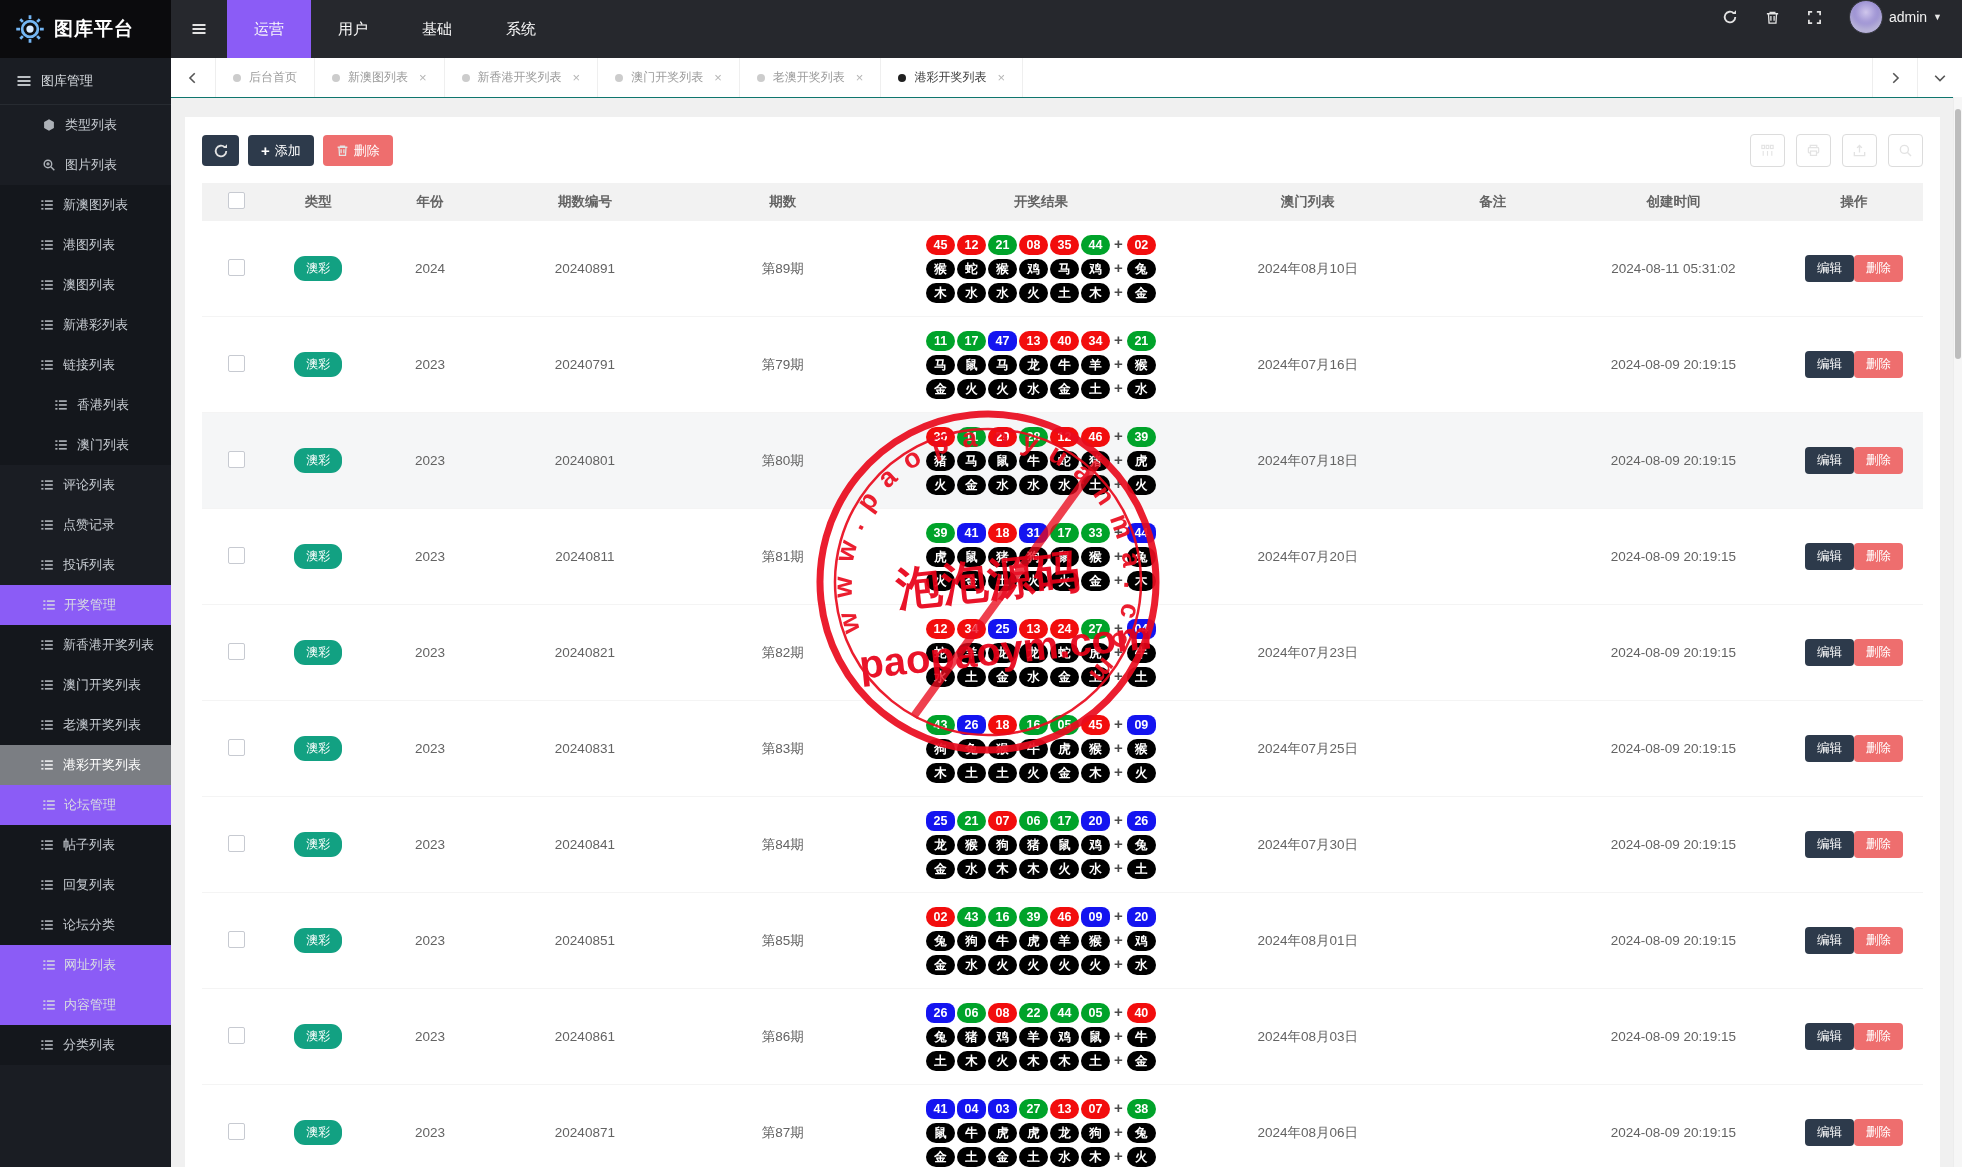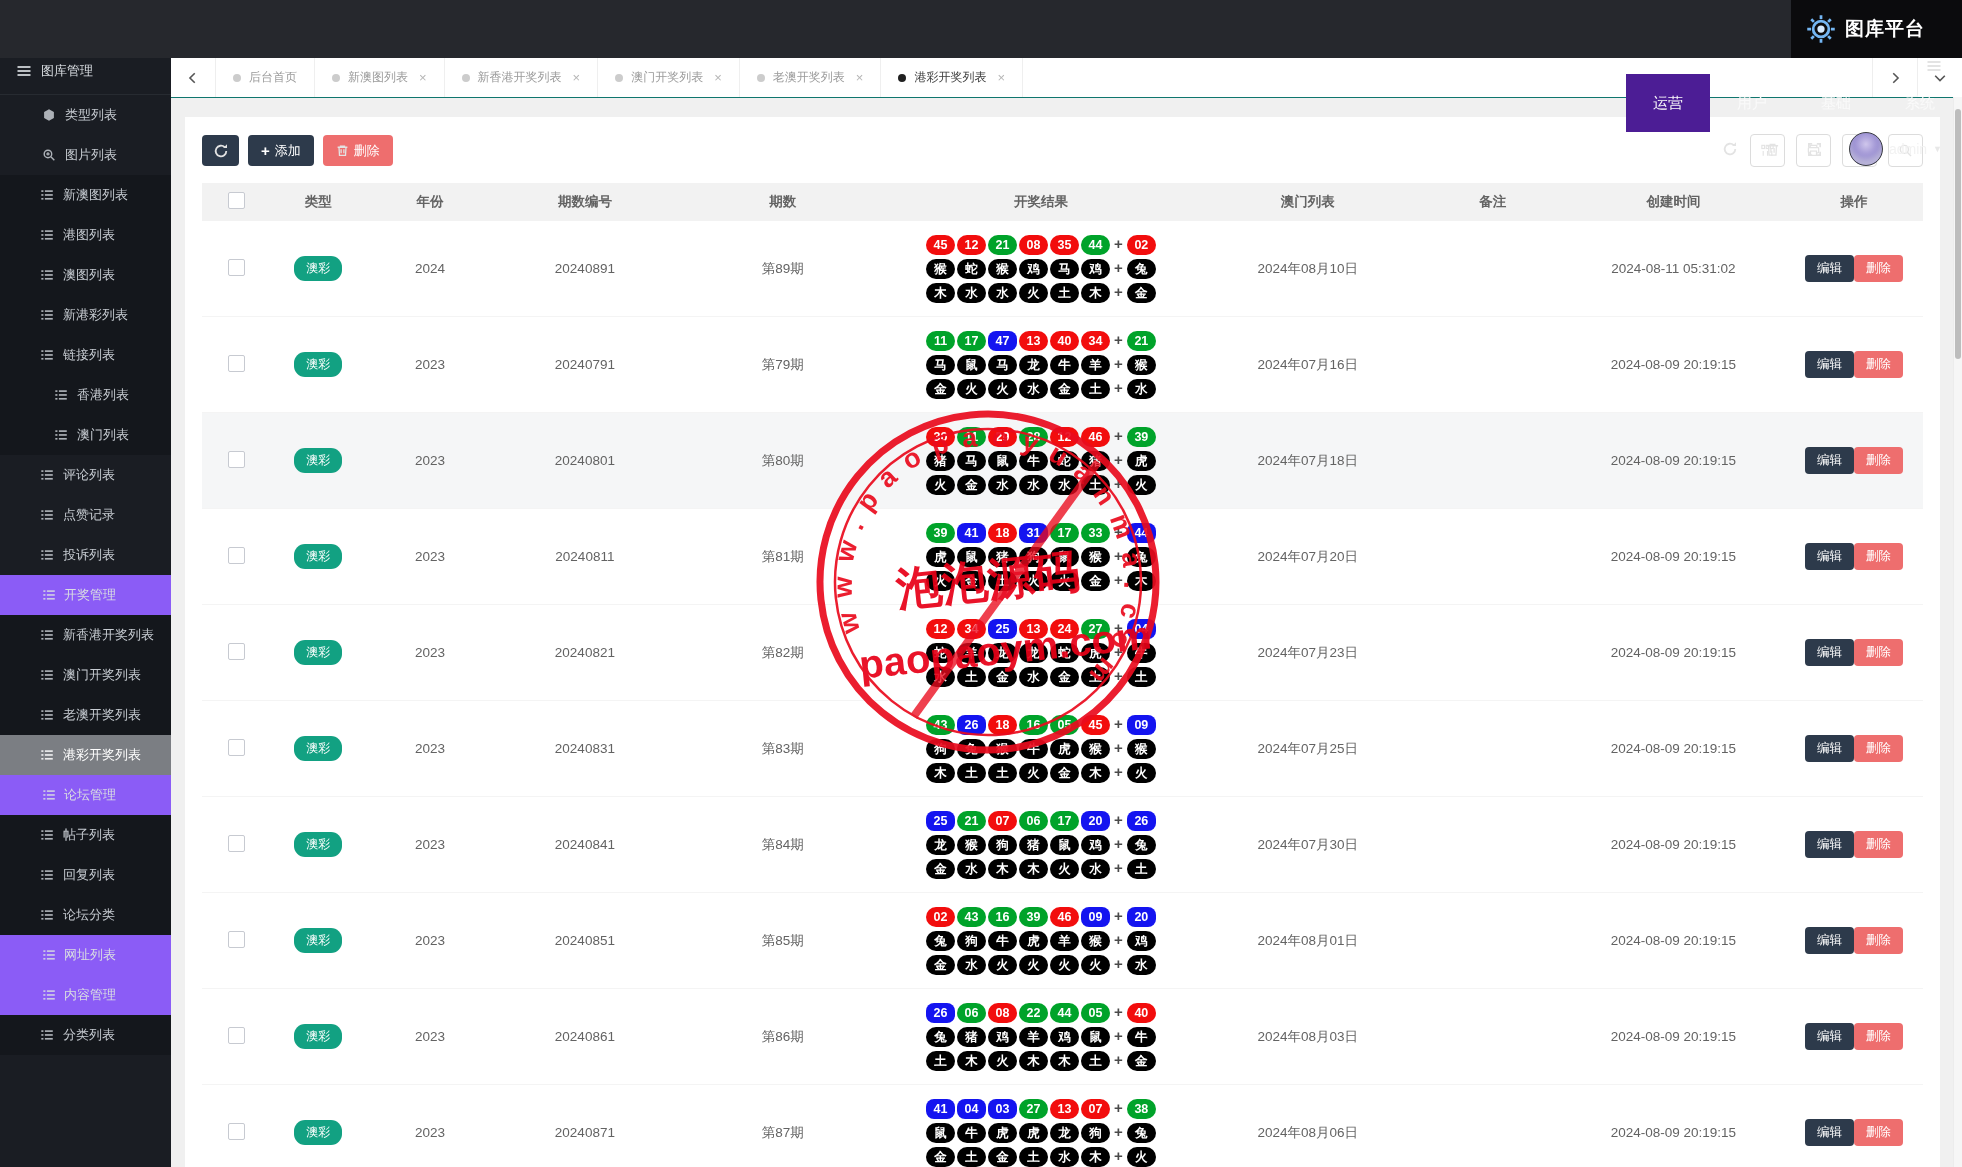--- a/index.html
+++ b/index.html
@@ -2,44 +2,44 @@
 <html style="--red: #f20d0d; --blue: #1414f0; --green: #00a32a; --black: #000000; --badge: #12a182; --accent: #2d3a4b; --danger: #ee6e6e;"><head>
 <meta charset="utf-8">
 <style>
   html,body{margin:0;padding:0;}
   body{
     width:1962px;height:1167px;position:relative;overflow:hidden;
     font-family:"Liberation Sans","DejaVu Sans",sans-serif;
     background:#f0f0f0;-webkit-font-smoothing:antialiased;
   }
   
-  .navbar{position:absolute;top:0;left:0;right:0;height:58px;background:#26282d;display:flex;align-items:flex-end;color:#f0f0f0;z-index:30;flex-direction:column;}
+  .navbar{position:absolute;top:0;left:0;right:0;height:58px;background:#26282d;display:flex;align-items:flex-start;color:#f0f0f0;z-index:30;}
   .logo{width:171px;height:58px;background:#0b0b0d;display:flex;align-items:center;gap:9px;padding-left:15px;box-sizing:border-box;flex:0 0 auto;}
   .logo-text{font-size:19px;font-weight:bold;color:#fff;letter-spacing:1px;}
   .nav-burger{width:56px;height:58px;display:flex;align-items:center;justify-content:center;color:#e8e8e8;cursor:pointer;}
   .nav-item{height:58px;display:flex;align-items:center;padding:0 27px;font-size:15px;color:#fafafa;cursor:pointer;}
-  .nav-item.active{background:#4c1d95;}
+  .nav-item.active{background:#8b5cf6;}
   .nav-right{margin-left:auto;display:flex;align-items:center;gap:27px;padding-right:20px;}
   .ticon{display:inline-flex;align-items:center;justify-content:center;color:#e3e3e3;}
   .avatar{width:32px;height:32px;border-radius:50%;background:radial-gradient(circle at 50% 35%,#cfc6ec 0%,#9b90d2 45%,#6e67a5 100%);border:1px solid #3a3c42;box-shadow:inset 0 -6px 6px rgba(255,255,255,.45);}
   .admin-wrap{display:flex;align-items:center;gap:6px;font-size:14px;color:#f2f2f2;cursor:pointer;}
   .caret{font-size:9px;color:#e8e8e8;}
   
   .tabbar{position:absolute;top:58px;left:171px;right:0;height:39px;background:#fff;border-bottom:1px solid #0f766e;display:flex;align-items:stretch;z-index:20;}
   .tab-nav{width:44px;display:flex;align-items:center;justify-content:center;border-right:1px solid #eee;color:#555;cursor:pointer;flex:0 0 auto;}
   .tabs{display:flex;align-items:stretch;}
   .tab{display:flex;align-items:center;gap:8px;padding:0 17px;border-right:1px solid #efefef;font-size:12px;color:#9b9b9b;cursor:pointer;white-space:nowrap;}
   .tab .dot{width:8px;height:8px;border-radius:50%;background:#ccc;flex:0 0 auto;}
   .tab .x{color:#b5b5b5;font-size:13px;margin-left:3px;}
   .tab.active{color:#3c3c3c;}
   .tab.active .dot{background:#202020;}
   .tab-right{margin-left:auto;display:flex;align-items:stretch;}
   .tab-right .tab-nav{border-right:none;border-left:1px solid #eee;}
   
-  .sidebar{position:absolute;top:48px;left:0;width:171px;bottom:0;background:#1a1d23;overflow:hidden;z-index:25;}
+  .sidebar{position:absolute;top:58px;left:0;width:171px;bottom:0;background:#1a1d23;overflow:hidden;z-index:25;}
   .side-item{height:40px;display:flex;align-items:center;gap:9px;font-size:13px;color:#c6cbd1;cursor:pointer;box-sizing:border-box;}
   .side-item .s-icon{display:inline-flex;opacity:.85;flex:0 0 auto;}
   .side-item.header{height:47px;border-bottom:1px solid #272b31;color:#d9dde1;}
   .side-item.section{background:#8b5cf6;color:#d9dde1;gap:8px;}
   .side-item.sub{background:#14171c;}
   .side-item.active{background:#7b7e83;color:#fff;}
   .lv0{padding-left:16px;}.lv1{padding-left:42px;}.lv2{padding-left:40px;}.lv3{padding-left:54px;}
   
   .main{position:absolute;left:171px;top:97px;right:8px;bottom:0;padding:20px 14px 0 14px;box-sizing:border-box;}
   .card{background:#fff;height:100%;box-sizing:border-box;padding:17px 17px 0 17px;}

